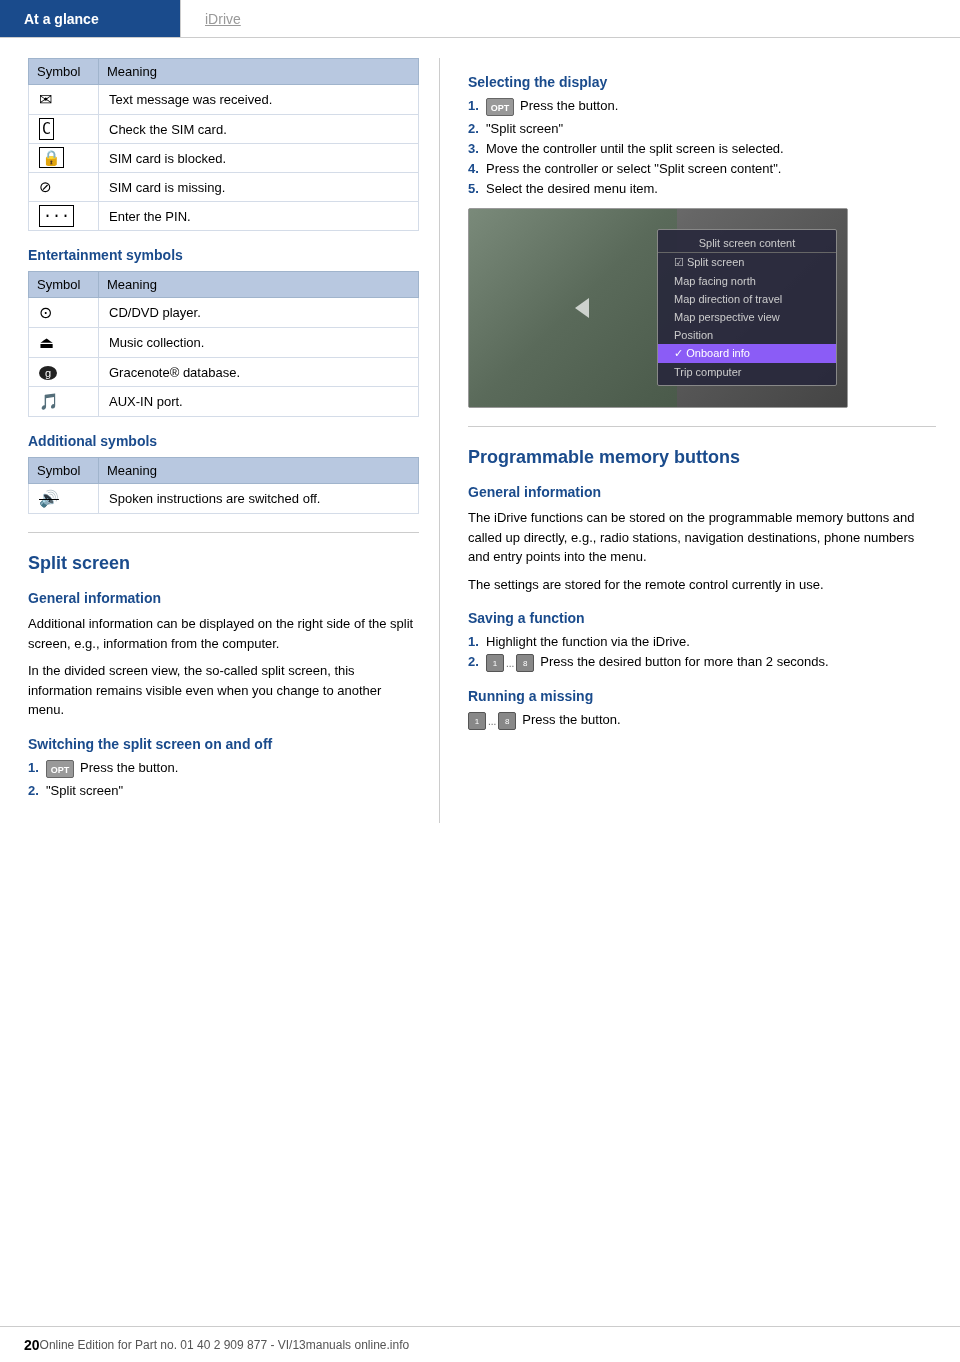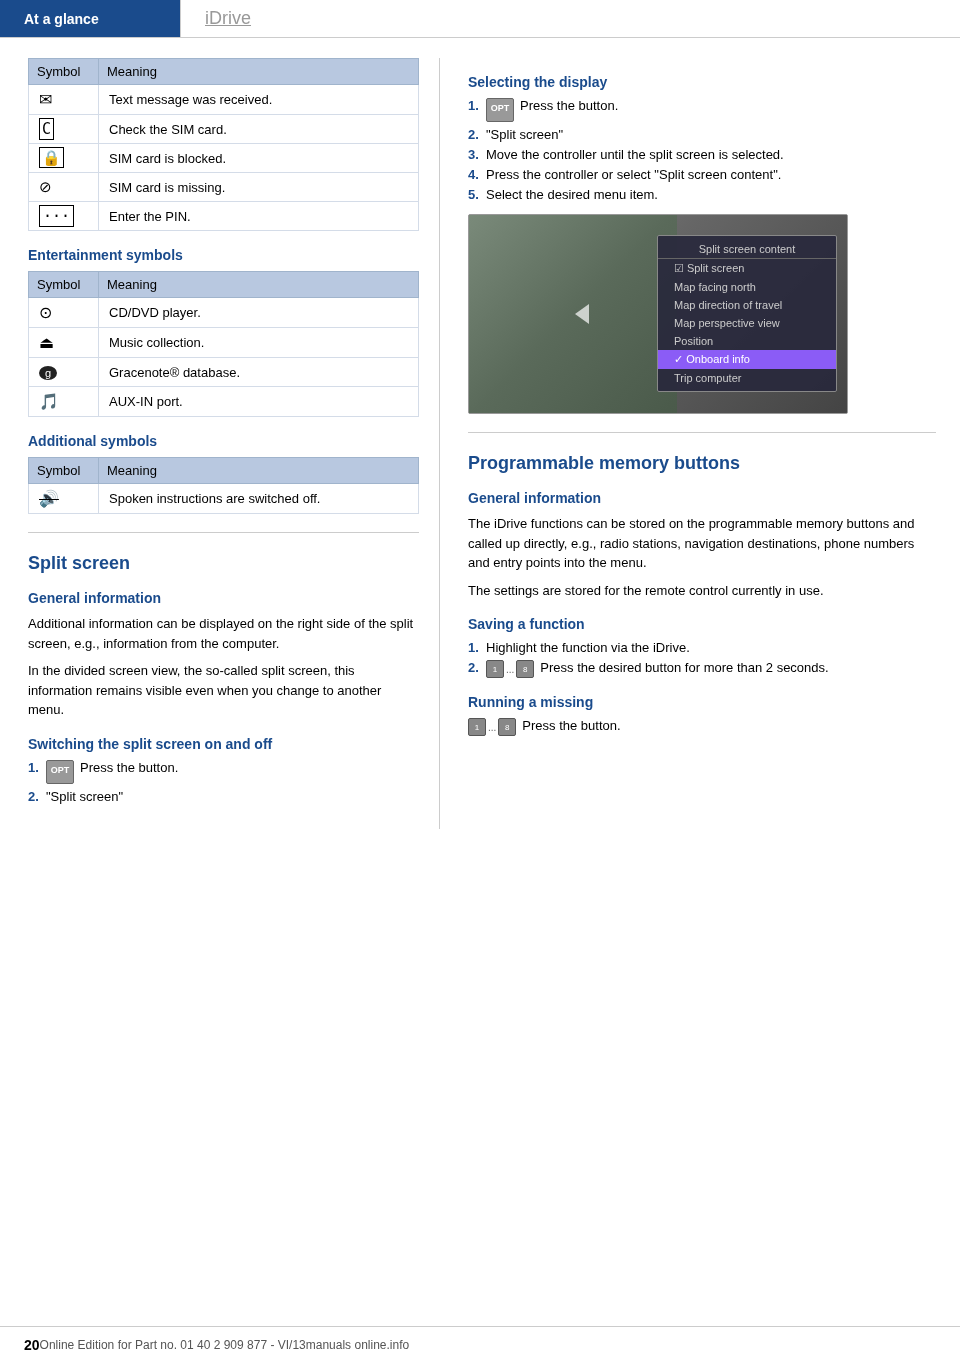--- a/index.html
+++ b/index.html
@@ -25,21 +25,21 @@
       font-size: 14px;
       font-weight: bold;
       padding: 0 24px;
       display: flex;
       align-items: center;
       min-width: 180px;
     }
     .header-right {
       background: #fff;
       color: #999;
-      font-size: 18px;
+      font-size: 14px;
       padding: 0 24px;
       display: flex;
       align-items: center;
       border-left: 1px solid #ccc;
       flex: 1;
       text-decoration: underline;
     }
 
     
     .main-content {
@@ -162,21 +162,21 @@
       font-weight: bold;
       min-width: 18px;
       color: #1a4b8c;
     }
     .step-icon {
       display: inline-block;
       background: #999;
       border: 1px solid #666;
       border-radius: 2px;
       width: 28px;
-      height: 24px;
+      height: 18px;
       margin-right: 6px;
       font-size: 9px;
       text-align: center;
       line-height: 18px;
       color: #fff;
       font-weight: bold;
     }
     .step-icon-btn {
       display: inline-flex;
       gap: 2px;

